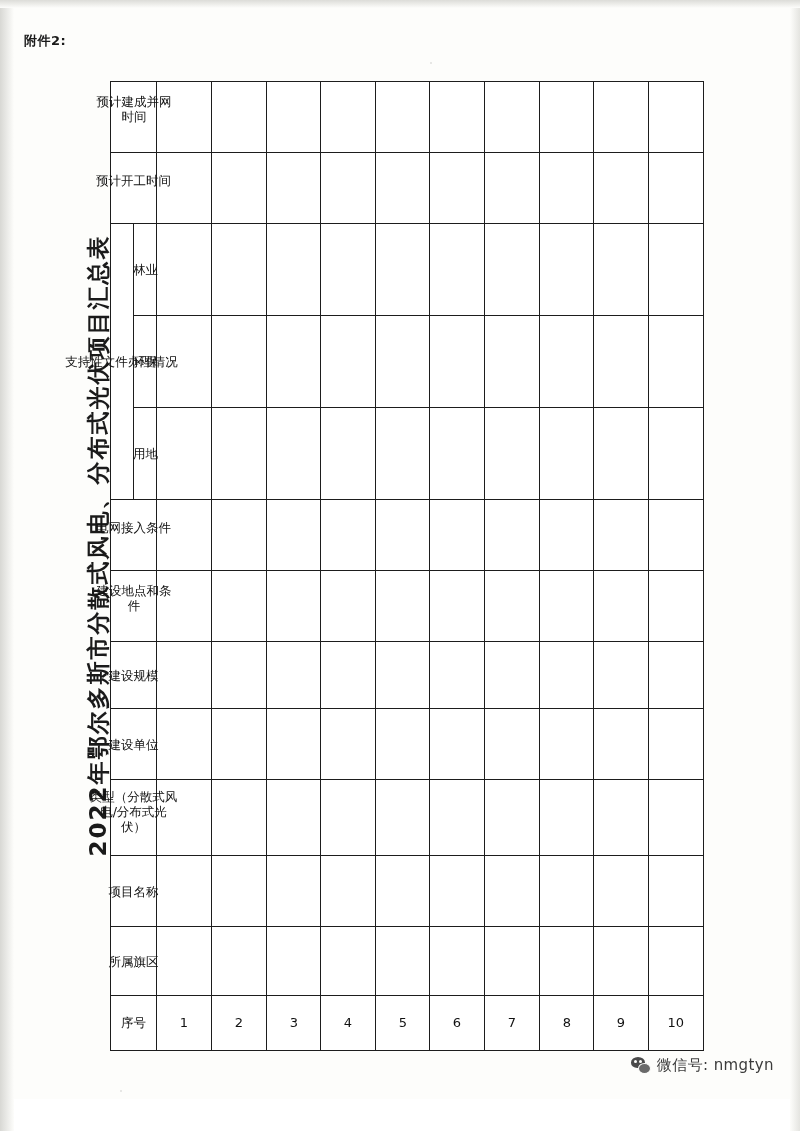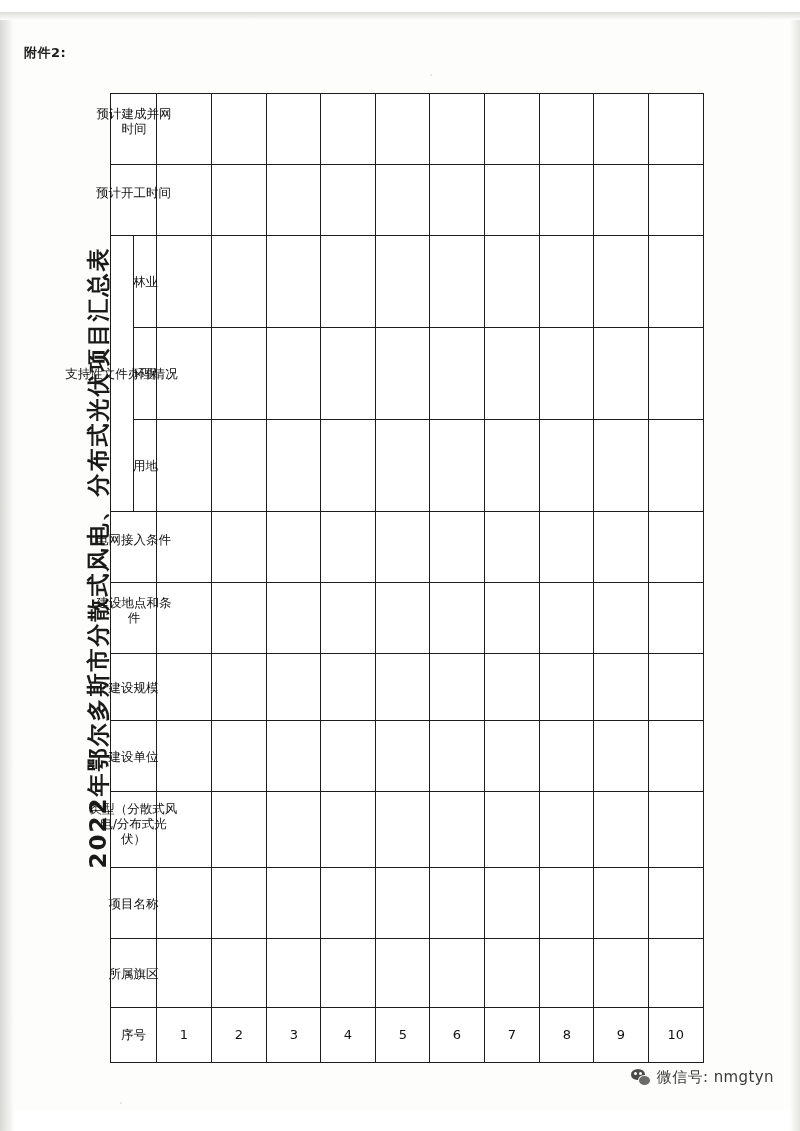--- a/index.html
+++ b/index.html
@@ -15,21 +15,20 @@
     color: #1a1a1a;
     overflow: hidden;
   }
 
   
   .page {
     position: absolute;
     left: 0; top: 0;
     width: 800px; height: 1099px;
     background: #fdfdfb;
-    margin-top: 12px;
   }
   .scan-edge-left {
     position: absolute;
     left: 0; top: 0;
     width: 14px; height: 1131px;
     background: linear-gradient(to right, #d8d8d4, #fdfdfb);
   }
   .scan-edge-right {
     position: absolute;
     right: 0; top: 0;

